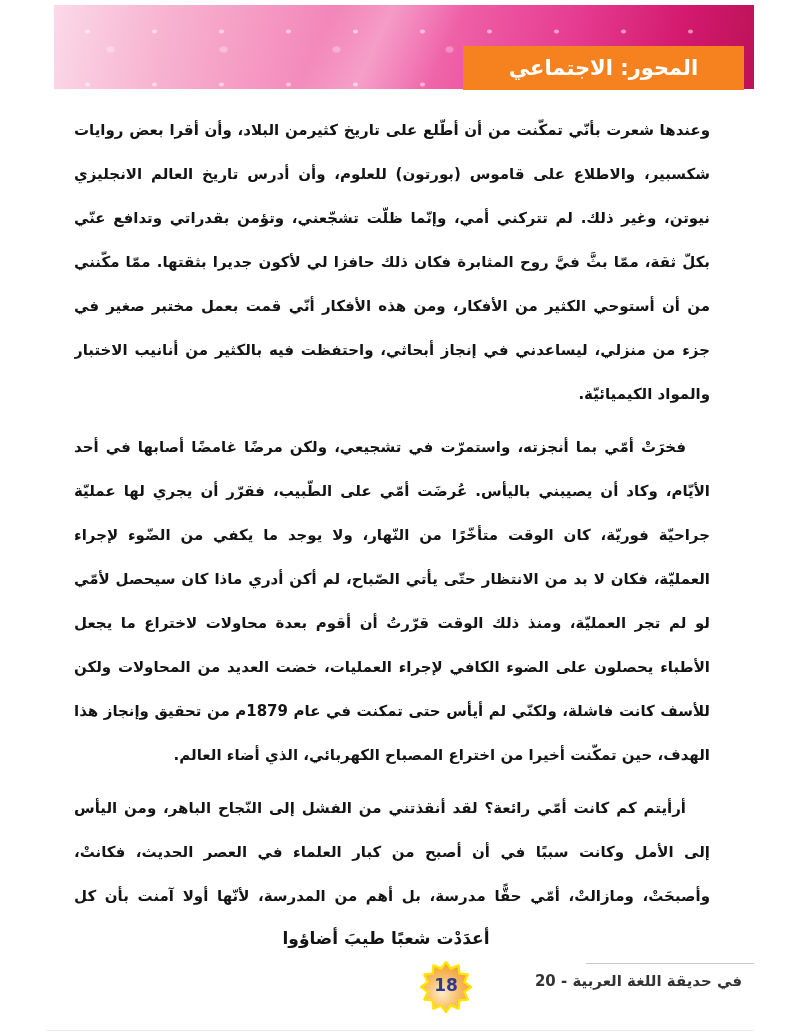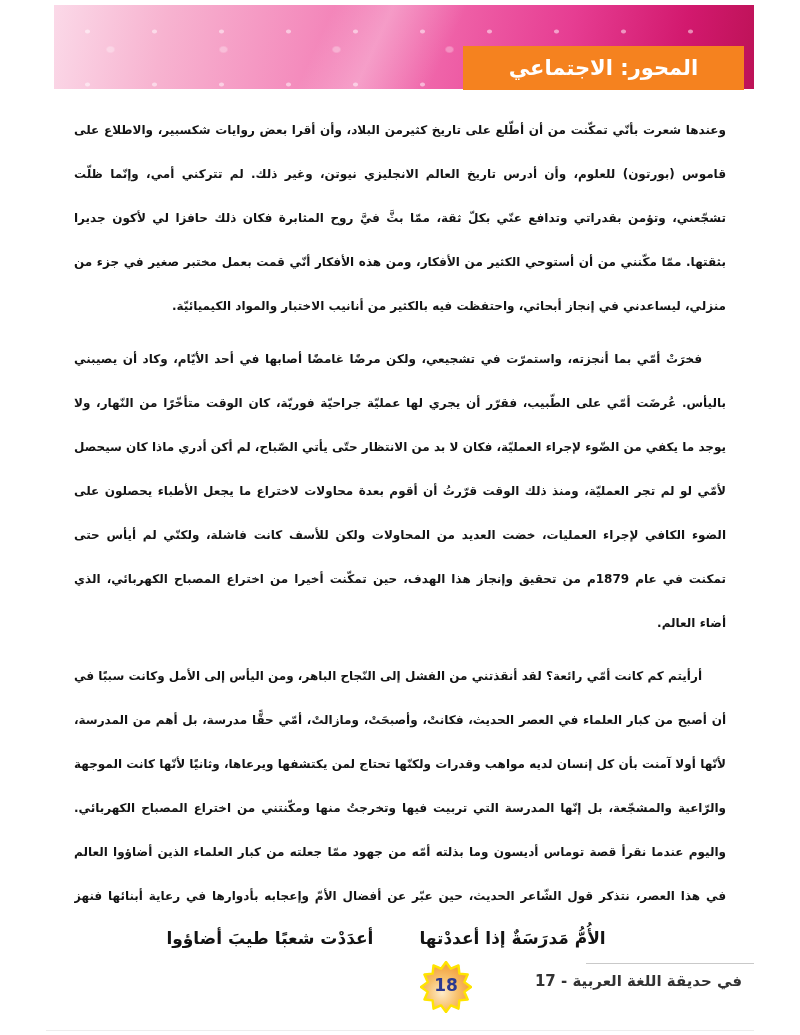--- a/index.html
+++ b/index.html
@@ -37,27 +37,27 @@
     align-items: center;
     justify-content: center;
     direction: rtl;
     font-size: 21px;
     font-weight: bold;
     letter-spacing: 0;
   }
   
   .content {
     position: absolute;
-    top: 108px; right: 28px; left: 28px;
+    top: 108px; right: 44px; left: 28px;
     height: 818px;
     overflow: hidden;
     direction: rtl;
     text-align: justify;
     color: #141414;
-    font-size: 12px;
+    font-size: 15px;
     font-weight: bold;
     line-height: 44px;
   }
   .content p { margin: 0 0 9px 0; }
   .content p.indented { text-indent: 24px; }
   
   .verse-row {
     position: absolute;
     top: 928px; left: 0; right: 0;
     display: flex;
@@ -117,26 +117,25 @@
     <span>المحور: الاجتماعي</span>
   </div>
 
   <div class="content">
     <p>وعندها شعرت بأنّي تمكّنت من أن أطّلع على تاريخ كثيرمن البلاد، وأن أقرا بعض روايات شكسبير، والاطلاع على قاموس (بورتون) للعلوم، وأن أدرس تاريخ العالم الانجليزي نيوتن، وغير ذلك. لم تتركني أمي، وإنّما ظلّت تشجّعني، وتؤمن بقدراتي وتدافع عنّي بكلّ ثقة، ممّا بثَّ فيَّ روح المثابرة فكان ذلك حافزا لي لأكون جديرا بثقتها. ممّا مكّنني من أن أستوحي الكثير من الأفكار، ومن هذه الأفكار أنّي قمت بعمل مختبر صغير في جزء من منزلي، ليساعدني في إنجاز أبحاثي، واحتفظت فيه بالكثير من أنانيب الاختبار والمواد الكيميائيّة.</p>
     <p class="indented">فخرَتْ أمّي بما أنجزته، واستمرّت في تشجيعي، ولكن مرضًا غامضًا أصابها في أحد الأيّام، وكاد أن يصيبني باليأس. عُرضَت أمّي على الطّبيب، فقرّر أن يجري لها عمليّة جراحيّة فوريّة، كان الوقت متأخّرًا من النّهار، ولا يوجد ما يكفي من الضّوء لإجراء العمليّة، فكان لا بد من الانتظار حتّى يأتي الصّباح، لم أكن أدري ماذا كان سيحصل لأمّي لو لم تجر العمليّة، ومنذ ذلك الوقت قرّرتُ أن أقوم بعدة محاولات لاختراع ما يجعل الأطباء يحصلون على الضوء الكافي لإجراء العمليات، خضت العديد من المحاولات ولكن للأسف كانت فاشلة، ولكنّي لم أيأس حتى تمكنت في عام 1879م من تحقيق وإنجاز هذا الهدف، حين تمكّنت أخيرا من اختراع المصباح الكهربائي، الذي أضاء العالم.</p>
     <p class="indented">أرأيتم كم كانت أمّي رائعة؟ لقد أنقذتني من الفشل إلى النّجاح الباهر، ومن اليأس إلى الأمل وكانت سببًا في أن أصبح من كبار العلماء في العصر الحديث، فكانتْ، وأصبحَتْ، ومازالتْ، أمّي حقًّا مدرسة، بل أهم من المدرسة، لأنّها أولا آمنت بأن كل إنسان لديه مواهب وقدرات ولكنّها تحتاج لمن يكتشفها ويرعاها، وثانيًا لأنّها كانت الموجهة والرّاعية والمشجّعة، بل إنّها المدرسة التي تربيت فيها وتخرجتُ منها ومكّنتني من اختراع المصباح الكهربائي. واليوم عندما نقرأ قصة توماس أديسون وما بذلته أمّه من جهود ممّا جعلته من كبار العلماء الذين أضاؤوا العالم في هذا العصر، نتذكر قول الشّاعر الحديث، حين عبّر عن أفضال الأمّ وإعجابه بأدوارها في رعاية أبنائها فنهز رأسنا إعجابا وتأييدًا:</p>
   </div>
 
   <div class="verse-row">
-    <span>الأُمُّ مَدرَسَةٌ إذا أعددْتها</span>
     <span>أعدَدْت شعبًا طيبَ أضاؤوا</span>
   </div>
 
   <div class="footer-rule"></div>
-  <div class="footer-title">في حديقة اللغة العربية - 17</div>
+  <div class="footer-title">في حديقة اللغة العربية - 20</div>
 
   <div class="page-badge">
     <svg width="52" height="52" viewBox="0 0 52 52">
       <defs>
         <radialGradient id="badgeFill" cx="42%" cy="62%" r="70%">
           <stop offset="0%" stop-color="#FDEBC8"></stop>
           <stop offset="45%" stop-color="#F8C06A"></stop>
           <stop offset="100%" stop-color="#F0912A"></stop>
         </radialGradient>
       </defs>

